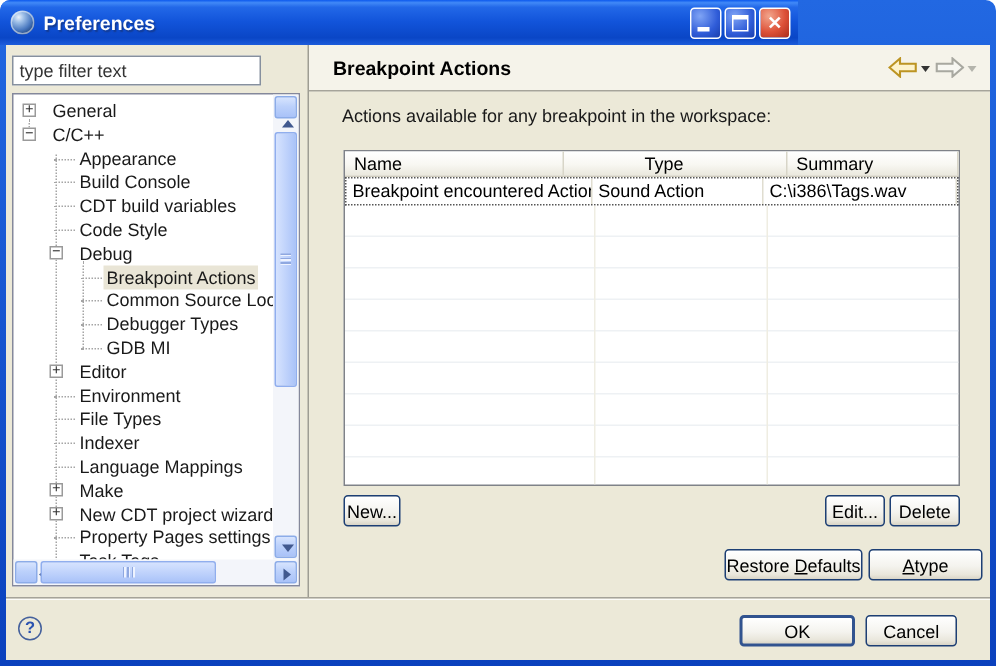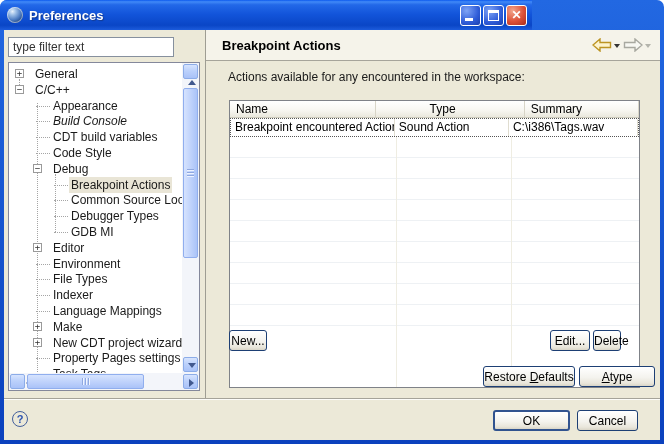--- a/index.html
+++ b/index.html
@@ -75,39 +75,39 @@
   .header-band{position:absolute;left:202px;top:0;width:454px;height:31px;background:#f5f3ea;
     border-bottom:1px solid #a6a49a;}
   .page-title{position:absolute;left:16px;top:0;height:31px;line-height:31px;font-weight:bold;font-size:13px;color:#000;}
   .nav-arrows{position:absolute;right:6px;top:8px;display:flex;align-items:center;}
   .nav-arrows svg{display:block;}
   .caret{width:0;height:0;border-left:3px solid transparent;border-right:3px solid transparent;margin:2px 3px 0 2px;}
   .caret.dark{border-top:4px solid #333;}
   .caret.light{border-top:4px solid #b4b4ac;}
   .description{position:absolute;left:224px;top:40px;font-size:12px;color:#1a1a1a;}
   
-  .table{position:absolute;left:225px;top:70px;width:411px;height:288px;background:#fff;border:1px solid #7f8288;}
+  .table{position:absolute;left:225px;top:70px;width:411px;height:224px;background:#fff;border:1px solid #7f8288;}
   .thead{display:flex;height:17px;background:linear-gradient(180deg,#ffffff,#f8f7f2 55%,#eae8dd);
     border-bottom:1px solid #cdcabc;}
   .th{font-size:12px;color:#000;padding:1px 0 0 6px;border-right:1px solid #d8d5c8;overflow:hidden;white-space:nowrap;}
   .data-row{display:flex;height:19px;border:1px dotted #555;align-items:center;}
   .td{font-size:12px;color:#000;padding-left:4px;border-right:1px solid #e0ddd0;height:100%;line-height:17px;
     overflow:hidden;white-space:nowrap;}
   .empty-area{position:absolute;left:0;right:0;top:36px;bottom:0;overflow:hidden;}
   .empty-row{height:21px;border-bottom:1px solid #eef1f4;}
   .vline{position:absolute;top:0;bottom:0;width:1px;background:#efede2;}
   
   .xpbtn{position:absolute;height:21px;border:1px solid #1d3f74;border-radius:3px;
     background:linear-gradient(180deg,#ffffff,#f4f3ee 55%,#e9e6db 85%,#d9d5c7);
     font:12px "Liberation Sans",sans-serif;color:#000;text-align:center;padding:0;cursor:default;
     box-shadow:inset 0 1px 0 #fff;}
   .xpbtn.default{border:2px solid #31538f;}
   #btn-new{left:225px;top:300px;width:38px;}
   #btn-edit{left:546px;top:300px;width:40px;}
-  #btn-delete{left:589px;top:300px;width:28px;}
+  #btn-delete{left:589px;top:300px;width:47px;}
   #btn-restore{left:479px;top:336px;width:92px;}
   #btn-apply{left:575px;top:336px;width:76px;}
   #btn-ok{left:489px;top:380px;width:77px;}
   #btn-cancel{left:573px;top:380px;width:61px;}
   .bottom-sep{position:absolute;left:0;right:0;top:368px;height:1px;background:#a5a399;box-shadow:0 1px 0 rgba(255,255,255,.85);}
   .help-btn{position:absolute;left:8px;top:379px;width:20px;height:20px;background:transparent;border:none;padding:0;cursor:default;}
   .help-circle{display:block;width:16px;height:16px;border:1px solid #44609c;border-radius:50%;
     color:#2a52b0;font-size:11px;font-weight:bold;line-height:14px;text-align:center;}
 </style>
 </head>
@@ -143,21 +143,21 @@
             <span class="tree-label" style="left: 24px;">General</span>
           </div>
           <div class="tree-row" style="top: 18.8px;">
             <span class="expander" style="left: 6px;">−</span>
             <span class="tree-label" style="left: 24px;">C/C++</span>
           </div>
           <div class="tree-row" style="top: 34.6px;">
             <span class="stub" style="left: 27px;"></span>
             <span class="tree-label" style="left: 42px;">Appearance</span>
           </div>
-          <div class="tree-row" style="top: 50.4px; font-style: italic;">
+          <div class="tree-row" style="top: 50.4px;">
             <span class="stub" style="left: 27px;"></span>
             <span class="tree-label" style="left: 42px;">Build Console</span>
           </div>
           <div class="tree-row" style="top: 82px;">
             <span class="stub" style="left: 27px;"></span>
             <span class="tree-label" style="left: 42px;">Code Style</span>
           </div>
           <div class="tree-row" style="top: 66.2px;">
             <span class="stub" style="left: 27px;"></span>
             <span class="tree-label" style="left: 42px;">CDT build variables</span>
@@ -247,21 +247,21 @@
           <path d="M8 1 L8 4.5 H18.5 V9.5 H8 V13 L1 7 Z" fill="#fdf3cd" stroke="#bc9423" stroke-width="1.4"></path>
         </svg>
         <span class="caret dark"></span>
         <svg width="20" height="14" viewBox="0 0 20 14">
           <path d="M12 1 L12 4.5 H1.5 V9.5 H12 V13 L19 7 Z" fill="#f7f7f2" stroke="#a8a8a0" stroke-width="1.4"></path>
         </svg>
         <span class="caret light"></span>
       </span>
     </div>
 
-    <div class="description">Actions available for any encountered in the workspace:</div>
+    <div class="description">Actions available for any breakpoint in the workspace:</div>
 
     <div class="table">
       <div class="thead" id="table-head">
           <div class="th" style="width: 166px;">Name</div>
           <div class="th" style="width: 115px; margin-left: 48px;">Type</div>
           <div class="th" style="width: 130px;">Summary</div>
         </div>
       <div class="data-row" id="table-row-0">
           <div class="td" style="width: 165px;">Breakpoint encountered Action</div>
           <div class="td" style="width: 115px;">Sound Action</div>

